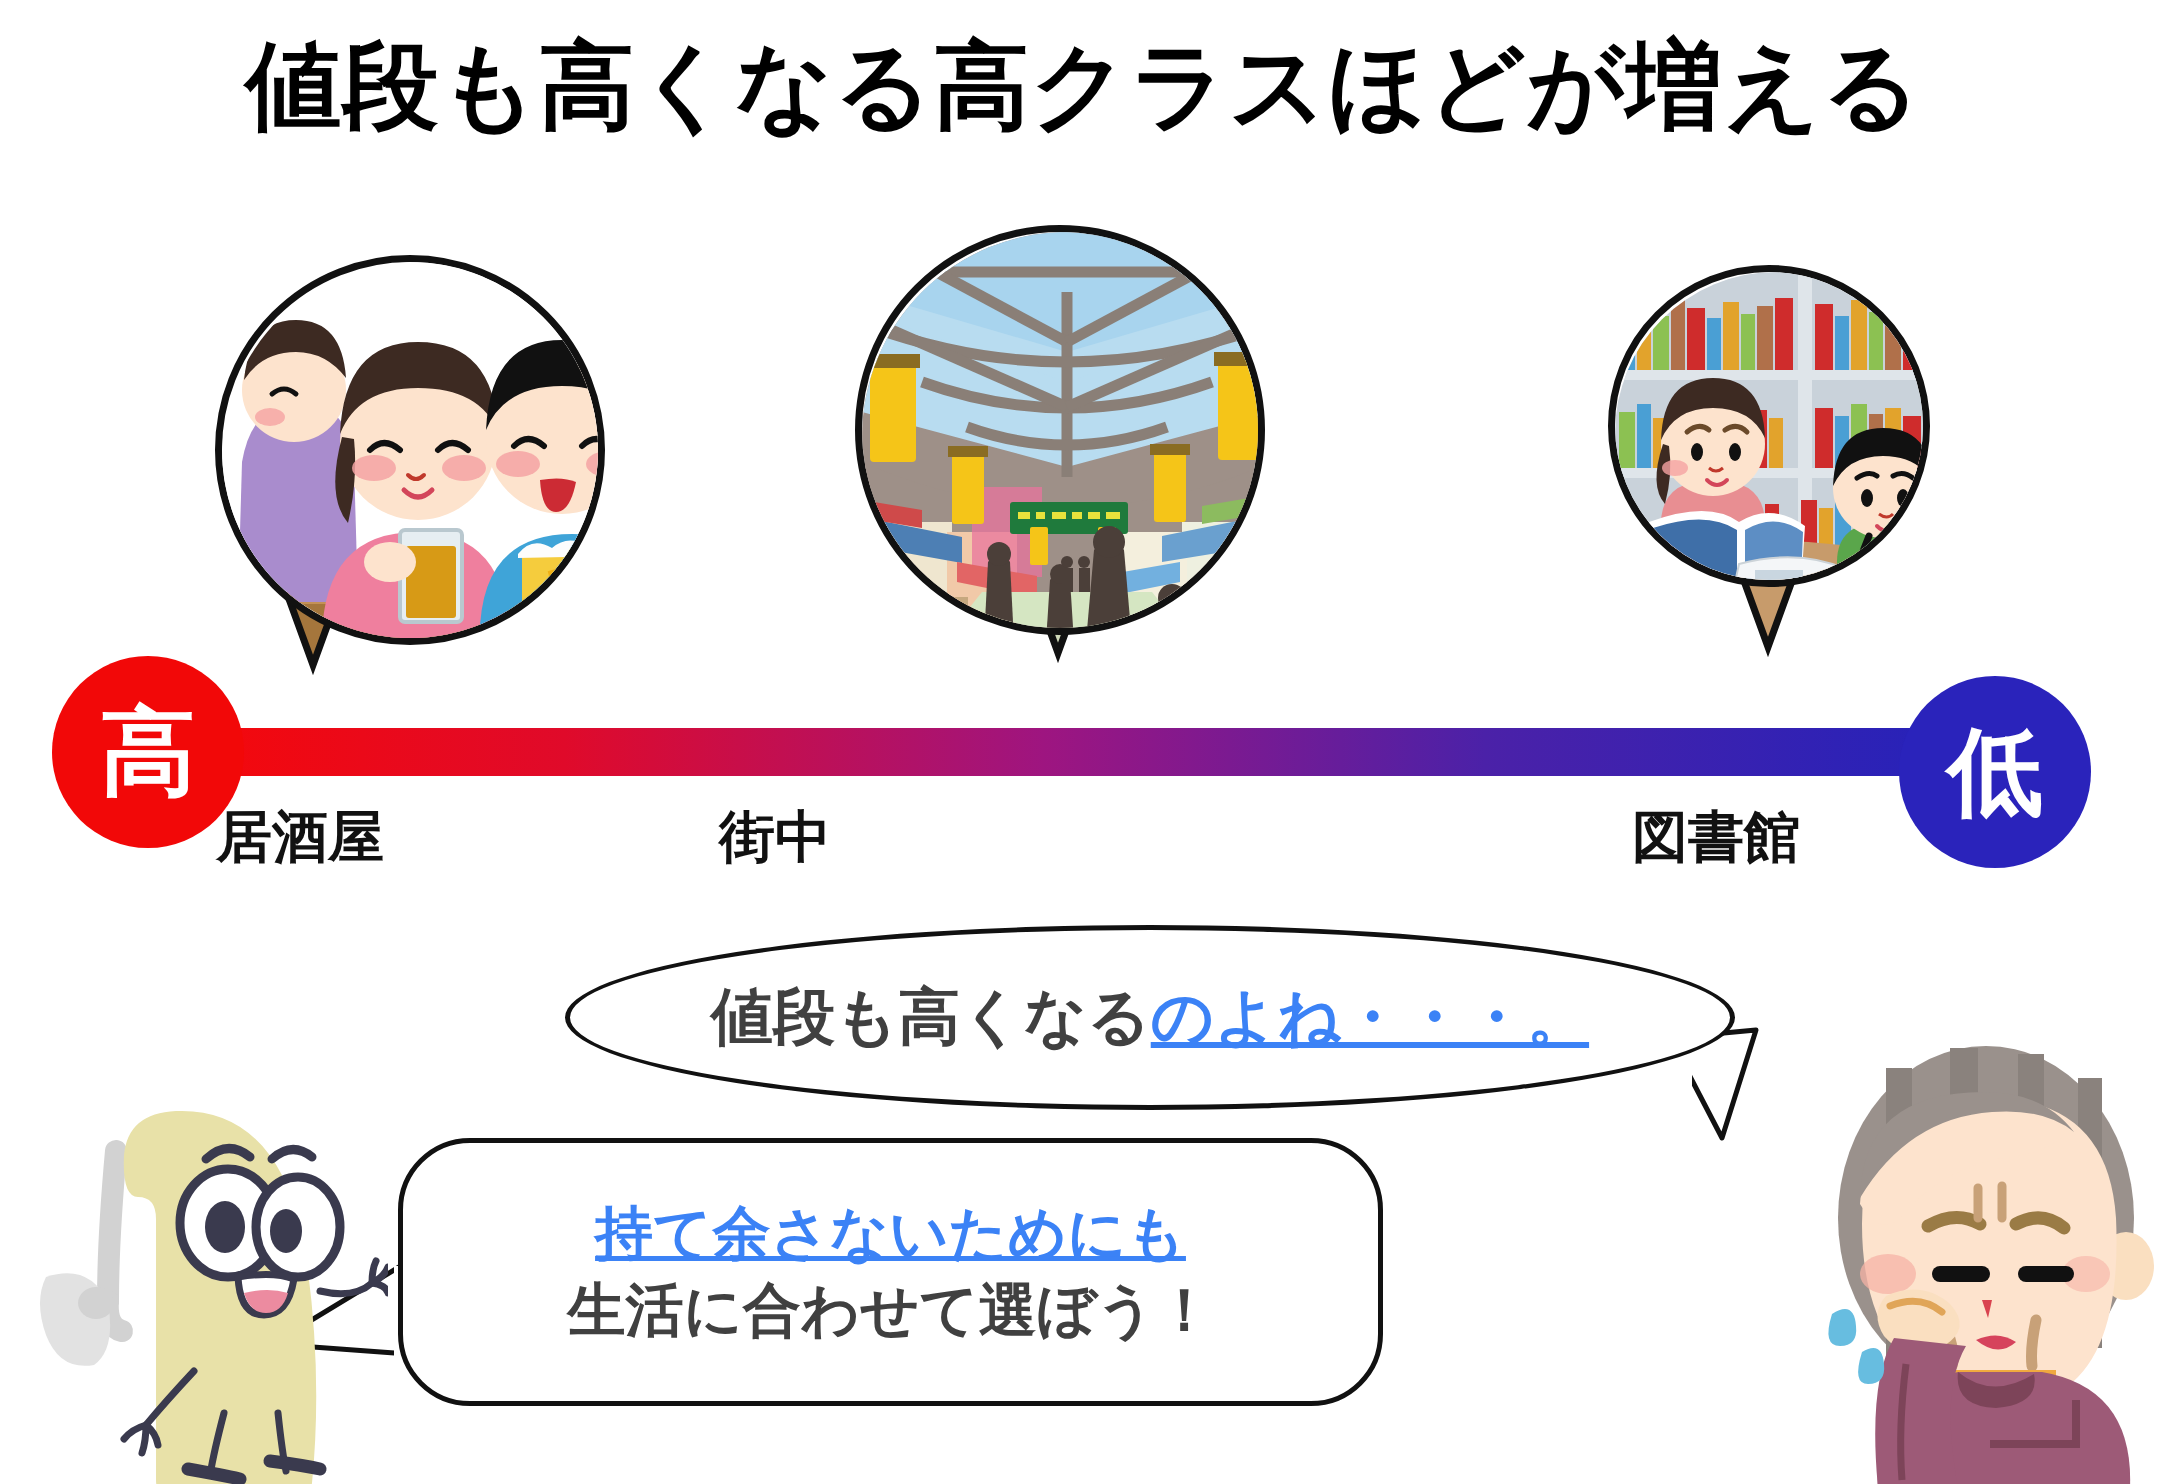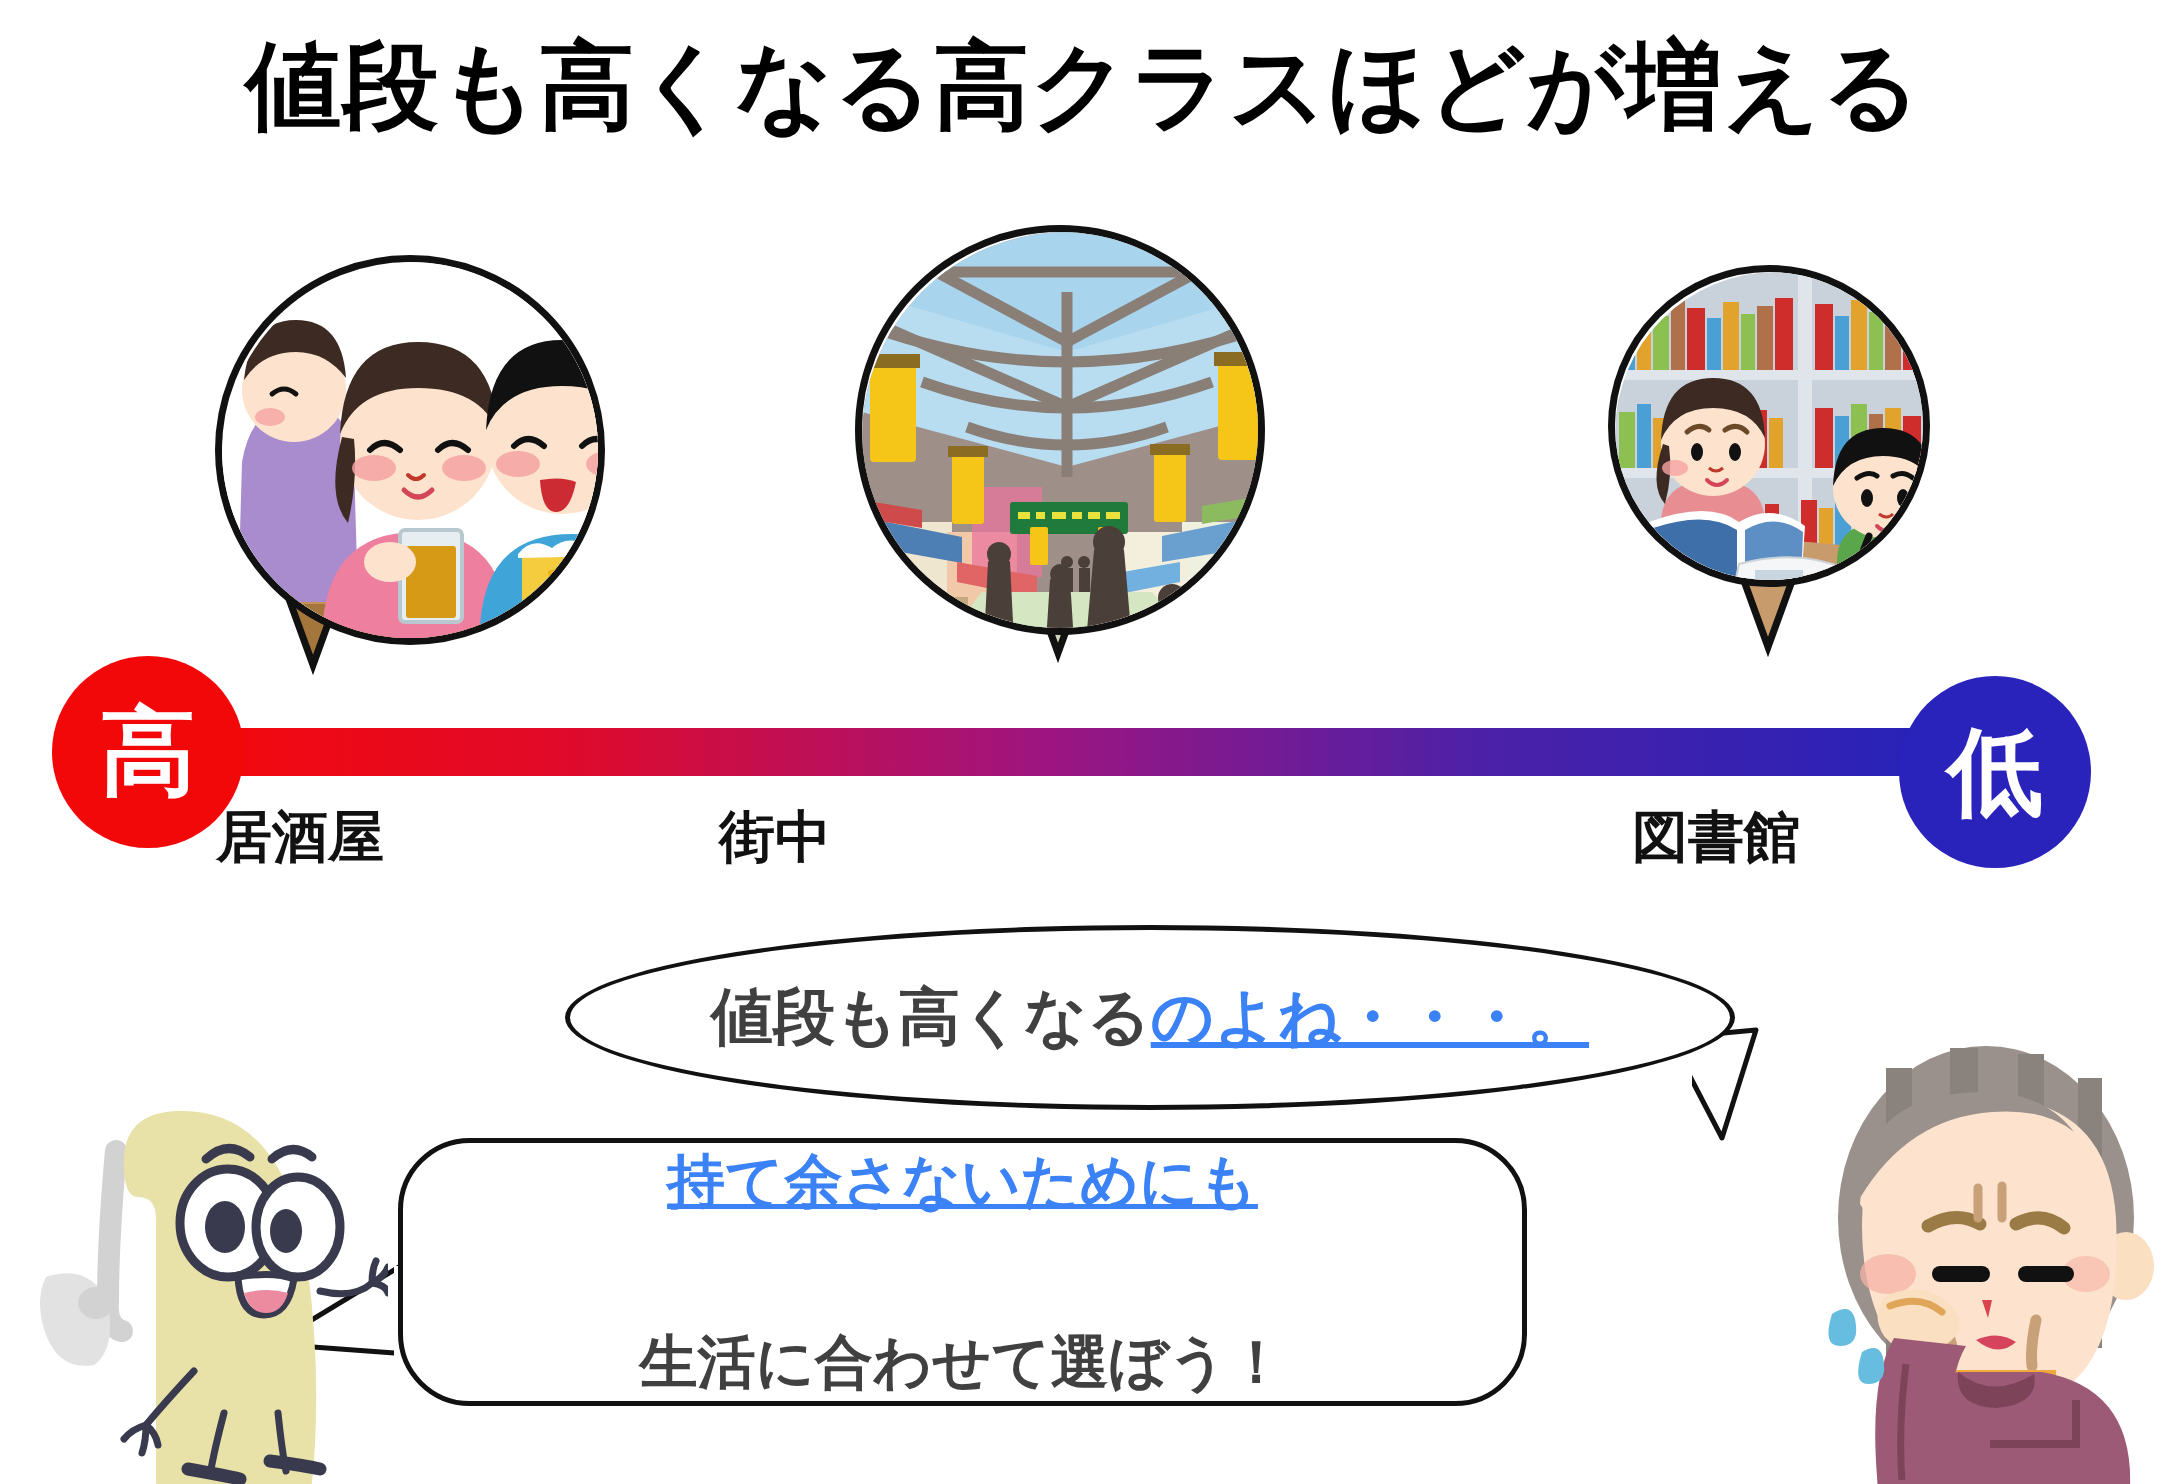--- a/index.html
+++ b/index.html
@@ -76,23 +76,22 @@
     display: flex; flex-direction: column;
     align-items: center; justify-content: center;
     text-align: center;
   }
   #bubble-price {
     left: 565px; top: 925px; width: 1170px; height: 185px;
     border-radius: 50% / 50%;
   }
   #bubble-price .line { font-size: 62px; font-weight: 700; line-height: 1.1; white-space: nowrap; }
   #bubble-advice {
-    left: 398px; top: 1138px; width: 1129px; height: 268px;
+    left: 398px; top: 1138px; width: 985px; height: 268px;
     border-radius: 72px;
-    justify-content: space-between;
   }
   #bubble-advice .line { font-size: 58px; font-weight: 700; line-height: 1.32; white-space: nowrap; }
   .red { color: #404040; }
   .blk { color: #3b82f6; text-decoration: underline; }
 
   .tail-svg { position: absolute; overflow: visible; }
 
   
   #mascot { position: absolute; left: 28px; top: 1055px; width: 360px; height: 430px; }
   

